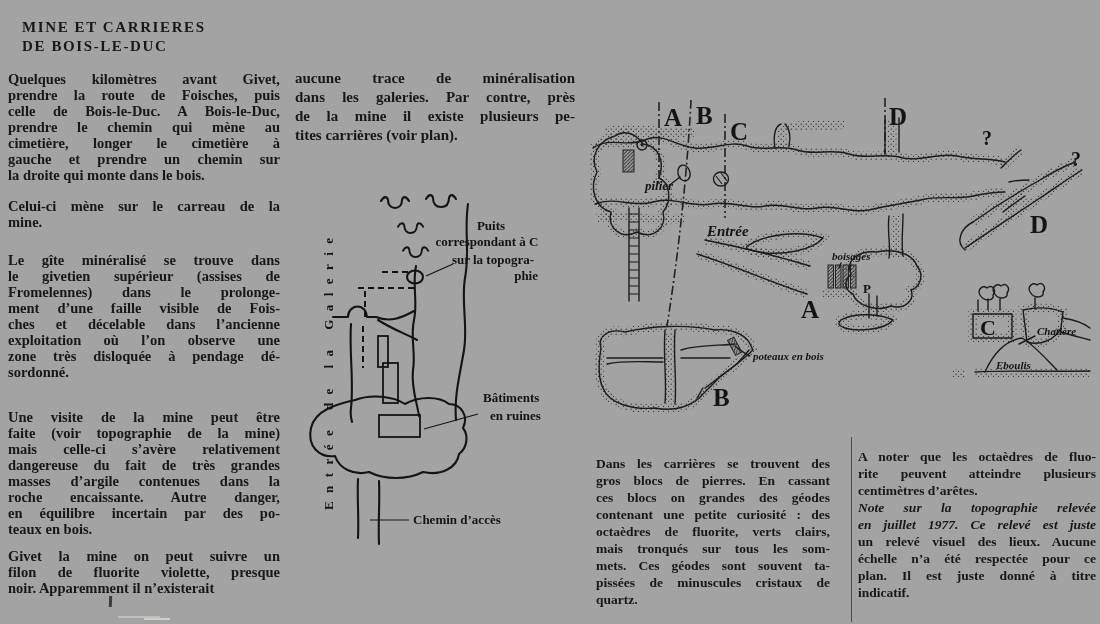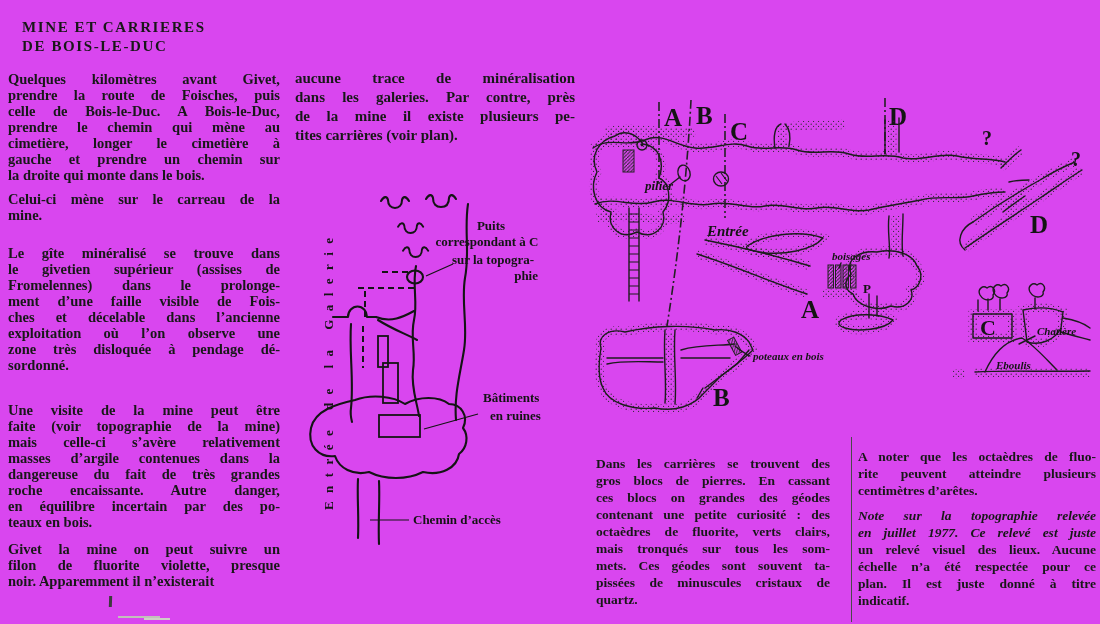--- a/index.html
+++ b/index.html
@@ -2,38 +2,38 @@
 <html><head>
 <meta charset="utf-8">
 <style>
   html,body{margin:0;padding:0;}
   body{
     width:1100px;height:624px;position:relative;overflow:hidden;
     background:#f3f2ed;
     font-family:"Liberation Serif", serif;
     color:#181818;
   }
-  .page{position:absolute;inset:0;background:#d946ef;}
+  .page{position:absolute;inset:0;background:#a3a3a3;}
   .abs{position:absolute;}
   
   .title{left:22px;top:18px;font-size:15px;font-weight:700;letter-spacing:1.6px;line-height:19px;}
   .col{position:absolute;}
   .para{position:relative;}
   .line{display:block;text-align:justify;text-align-last:justify;overflow:hidden;white-space:normal;}
   .para .line:last-child{text-align-last:left;}
   .lc{left:8px;top:71px;width:272px;font-size:14.5px;font-weight:600;}
   .lc .line{height:16px;line-height:16px;}
-  .lc .p1{margin-bottom:8px;} .lc .p2{margin-bottom:22px;} .lc .p3{margin-bottom:29px;} .lc .p4{margin-bottom:11px;}
+  .lc .p1{margin-bottom:15px;} .lc .p2{margin-bottom:22px;} .lc .p3{margin-bottom:29px;} .lc .p4{margin-bottom:11px;}
   .mt{left:295px;top:69px;width:280px;font-size:15px;font-weight:700;}
   .mt .line{height:19px;line-height:19px;}
   .mb{left:596px;top:455px;width:234px;font-size:13.5px;font-weight:600;}
   .mb .line{height:17px;line-height:17px;}
   .rb{left:858px;top:448px;width:238px;font-size:13.5px;font-weight:600;}
   .rb .line{height:17px;line-height:17px;}
-  .rb .note{margin-top:8px;}
+  .rb .note{margin-top:0;}
   .rb .note .line:nth-child(-n+2){font-style:italic;}
   .divider-v{left:851px;top:437px;width:1px;height:185px;background:#4a4a4a;}
   
   svg{position:absolute;overflow:visible;}
   .mln{fill:none;stroke:#141414;stroke-width:2.1;stroke-linecap:round;stroke-linejoin:round;}
   .mln-thin{fill:none;stroke:#141414;stroke-width:1.2;}
   .mdash{fill:none;stroke:#141414;stroke-width:2;stroke-dasharray:6 4;}
   .mrect{fill:none;stroke:#141414;stroke-width:1.8;}
   .tln{fill:none;stroke:#1c1c1c;stroke-width:1.4;stroke-linecap:round;stroke-linejoin:round;}
   .rock{fill:none;stroke:url(#dots);stroke-width:9;}
@@ -82,22 +82,22 @@
         <div class="line">ment d’une faille visible de Fois-</div>
         <div class="line">ches et décelable dans l’ancienne</div>
         <div class="line">exploitation où l’on observe une</div>
         <div class="line">zone très disloquée à pendage dé-</div>
         <div class="line">sordonné.</div>
       </div>
     <div class="para p4">
         <div class="line">Une visite de la mine peut être</div>
         <div class="line">faite (voir topographie de la mine)</div>
         <div class="line">mais celle-ci s’avère relativement</div>
+        <div class="line">dangereuse du fait de très grandes</div>
         <div class="line">masses d’argile contenues dans la</div>
-        <div class="line">dangereuse du fait de très grandes</div>
         <div class="line">roche encaissante. Autre danger,</div>
         <div class="line">en équilibre incertain par des po-</div>
         <div class="line">teaux en bois.</div>
       </div>
     <div class="para p5">
         <div class="line">Givet la mine on peut suivre un</div>
         <div class="line">filon de fluorite violette, presque</div>
         <div class="line">noir. Apparemment il n’existerait</div>
       </div>
   </div>

